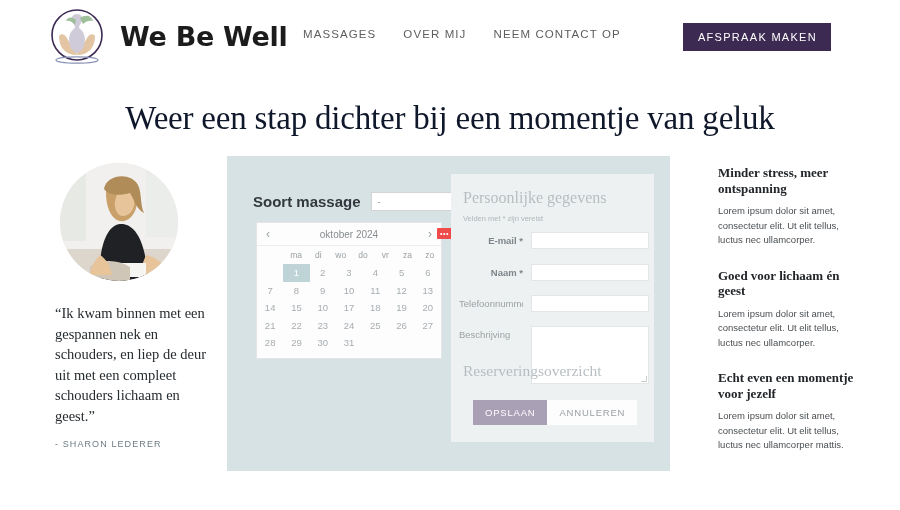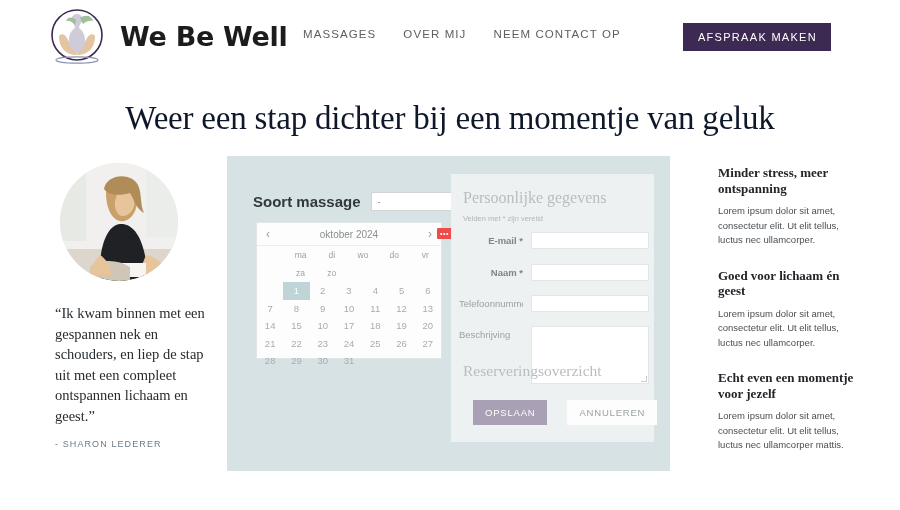--- a/index.html
+++ b/index.html
@@ -94,21 +94,21 @@
   .calendar {
     position:absolute; left:29px; top:66px; width:186px; height:137px;
     background:#fdfdfd; border:1px solid #e2e6e6;
   }
   .cal-head {
     height:23px; display:flex; align-items:center; justify-content:space-between;
     padding:0 9px; border-bottom:1px solid #eceeee;
   }
   .cal-arrow { font-size:12px; color:#9aa2a6; cursor:pointer; line-height:1; }
   .cal-month { font-size:10px; color:#878d91; }
-  .cal-dows { display:grid; grid-template-columns:repeat(5,1fr);margin-left:28px; }
+  .cal-dows { display:grid; grid-template-columns:repeat(7,1fr);margin-left:28px; }
   .cal-dows div {
     text-align:center; font-size:8.5px; color:#9aa1a5; padding:4px 0 4px;
   }
   .cal-grid { display:grid; grid-template-columns:repeat(7,1fr); }
   .cal-cell {
     height:17.5px; display:flex; align-items:center; justify-content:center;
     font-size:9.5px; color:#a7adb1; cursor:pointer;
   }
   .cal-cell.sel { background:#bed4d6; color:#ffffff; }
   .cal-cell.empty { cursor:default; }
@@ -148,21 +148,21 @@
   }
   .ta-grip {
     position:absolute; right:1px; bottom:1px; width:6px; height:6px;
     border-right:1px solid #c9cfcf; border-bottom:1px solid #c9cfcf;
   }
   .fp-subtitle {
     position:absolute; left:12px; top:188px;
     font-family:"Liberation Serif", serif;
     font-size:15.5px; color:#b7bec2;
   }
-  .fp-buttons { position:absolute; left:22px; top:226px; display:flex; gap:20px;border-radius:10px; }
+  .fp-buttons { position:absolute; left:22px; top:226px; display:flex; gap:0;border-radius:10px; }
   .btn-save {
     background:#a9a0b5; color:#ffffff; border:none;
     font-size:9.5px; letter-spacing:.8px; padding:7px 12px; cursor:pointer;
   }
   .btn-cancel {
     background:#fdfdfd; color:#9aa1a5; border:none;
     font-size:9.5px; letter-spacing:.8px; padding:7px 12px; cursor:pointer;
   }
 
   
@@ -229,21 +229,21 @@
           <path d="M46 30 C46 16, 72 13, 76 28 C80 42, 74 56, 64 58 C52 60, 46 44, 46 30 Z" fill="#c9a06a"></path>
           <path d="M58 28 C64 24, 72 27, 74 35 C76 44, 71 52, 64 53 C57 54, 54 45, 55 38 Z" fill="#e8c49a"></path>
           <path d="M44 26 C46 12, 70 8, 78 22 C82 30, 80 42, 84 50 C76 46, 74 36, 70 30 C62 32, 50 34, 44 26 Z" fill="#b08c58"></path>
           <path d="M86 92 C96 94, 104 100, 108 112 L78 112 Z" fill="#e8c49a"></path>
           <rect x="56" y="100" width="30" height="14" fill="#f7f5f2"></rect>
           <path d="M30 104 C40 96, 58 96, 70 104 L70 118 L30 118 Z" fill="#cfc6b8"></path>
           <path d="M40 92 C34 98, 30 106, 30 112 L52 112 C50 102, 46 96, 40 92 Z" fill="#e8c49a"></path>
         </g>
       </svg>
     </div>
-    <div class="quote">“Ik kwam binnen met een gespannen nek en schouders, en liep de stap uit met een compleet ontspannen lichaam en geest.”</div>
+    <div class="quote">“Ik kwam binnen met een gespannen nek en schouders, en liep de deur uit met een compleet schouders lichaam en geest.”</div>
     <div class="quote-author">- SHARON LEDERER</div>
   </div>
 
   <div class="booking">
 
     <div class="soort-row">
       <span class="soort-label">Soort massage</span>
       <div class="select-box">
         <span>-</span>
         <span class="sel-caret"></span>

